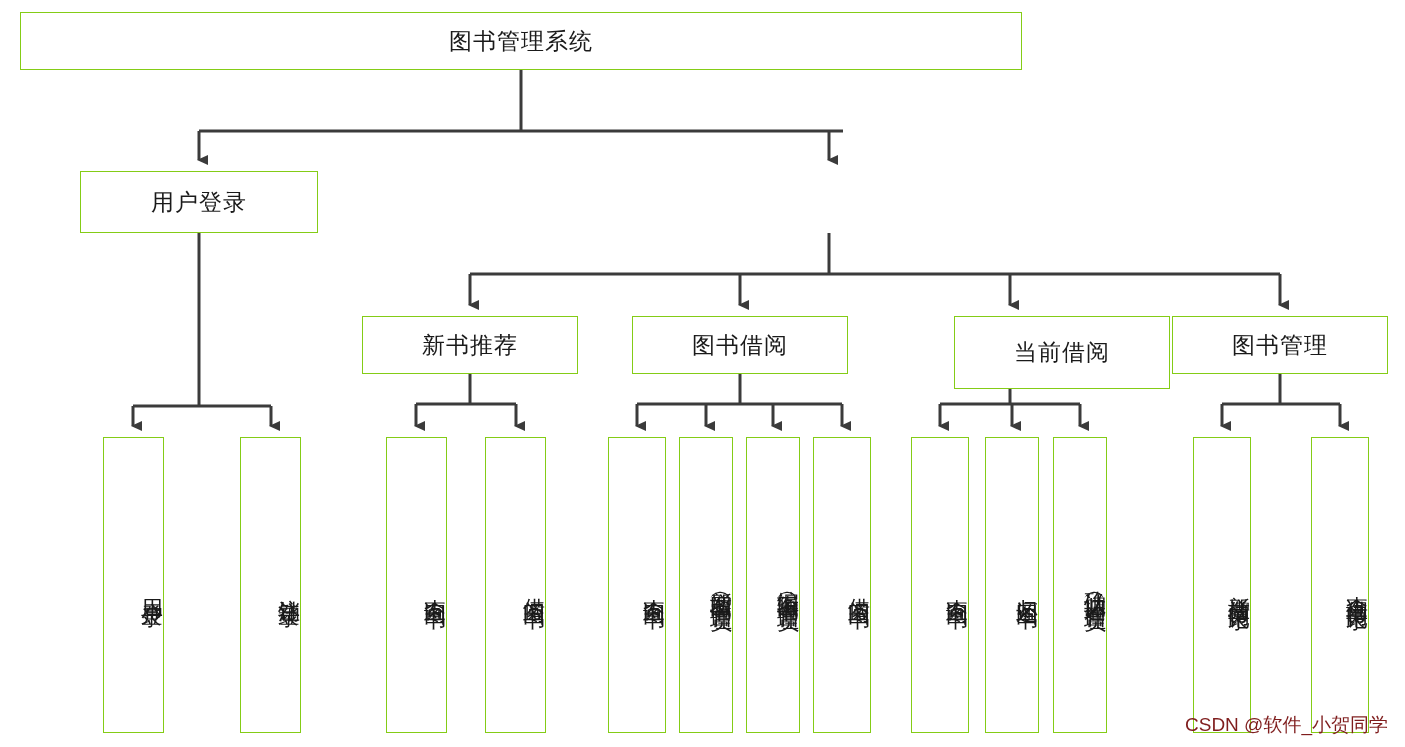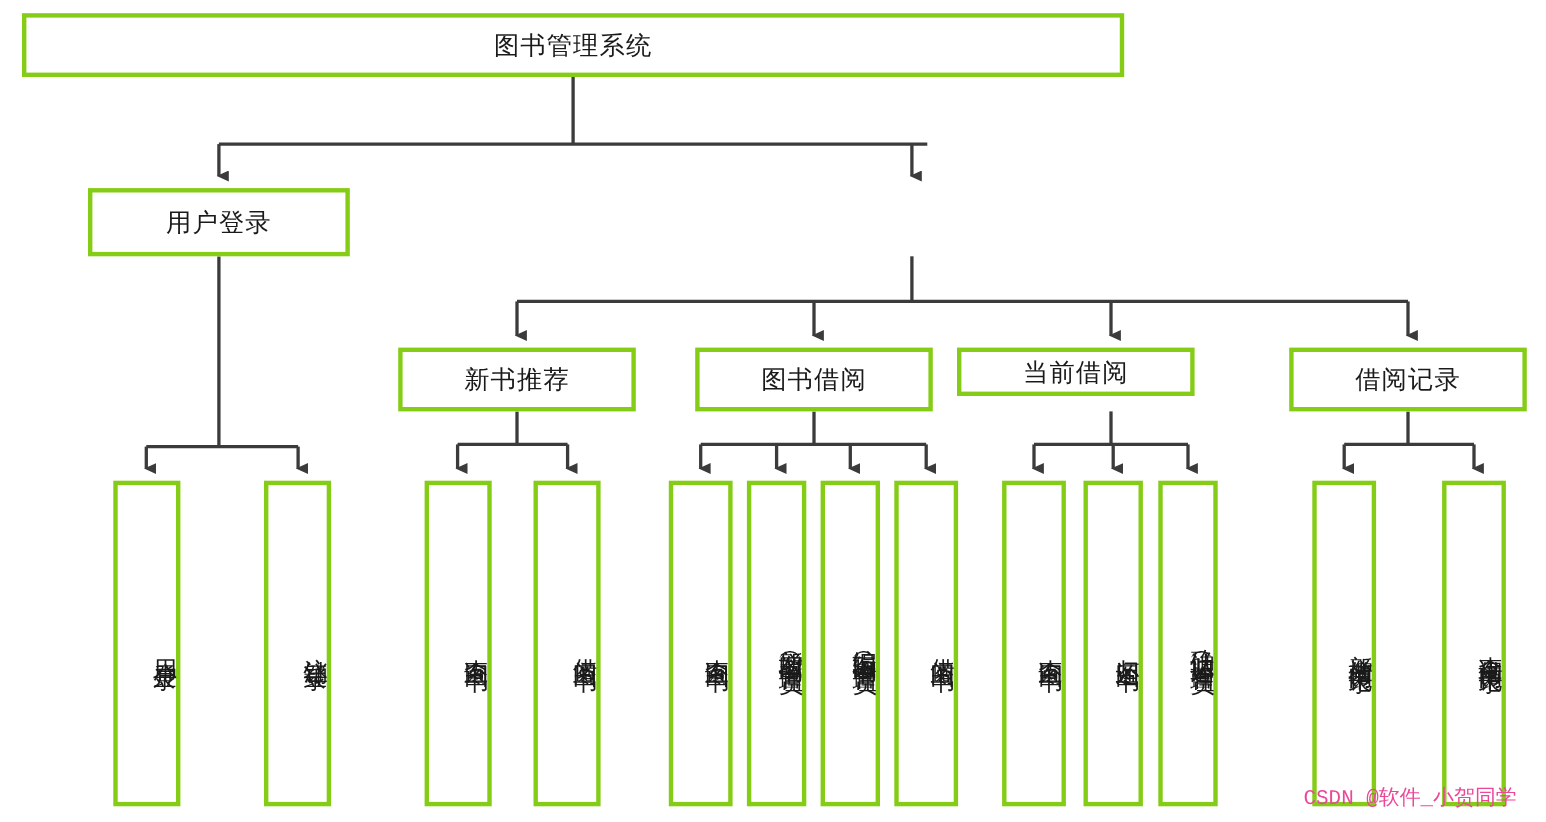--- a/index.html
+++ b/index.html
@@ -21,21 +21,21 @@
     position: absolute;
     left: 0;
     top: 0;
     width: 1405px;
     height: 747px;
     pointer-events: none;
   }
   .node {
     position: absolute;
     box-sizing: border-box;
-    border: 4px solid #84cc16;
+    border: 1px solid #84cc16;
     background: #ffffff;
     display: flex;
     align-items: center;
     justify-content: center;
     color: #1a1a1a;
     z-index: 2;
   }
   .node.horiz {
     font-size: 23px;
     letter-spacing: 1px;
@@ -52,24 +52,24 @@
     white-space: nowrap;
   }
   .node.vert.tall-pad {
     padding-top: 2px;
   }
   .watermark {
     position: absolute;
     left: 1185px;
     top: 712px;
     font-size: 19px;
-    color: #ec4899;
+    color: #7f1d1d;
     z-index: 5;
     white-space: nowrap;
-    font-family: Liberation Mono, monospace;
+    font-family: Liberation Sans, sans-serif;
   }
 </style>
 </head>
 <body>
 
 <div id="canvas">
 
   <svg id="edges" viewBox="0 0 1405 747">
     <defs>
       <marker id="arrow" markerWidth="12" markerHeight="12" refX="5" refY="9" orient="auto" markerUnits="userSpaceOnUse">
@@ -119,22 +119,22 @@
       <path d="M1340,404 L1340,426" marker-end="url(#arrow)"></path>
     </g>
   </svg>
 
   <div class="node horiz" style="left:20px; top:12px; width:1002px; height:58px;">图书管理系统</div>
 
   <div class="node horiz" style="left:80px; top:171px; width:238px; height:62px;">用户登录</div>
 
   <div class="node horiz" style="left:362px; top:316px; width:216px; height:58px;">新书推荐</div>
   <div class="node horiz" style="left:632px; top:316px; width:216px; height:58px;text-align:center;">图书借阅</div>
-  <div class="node horiz" style="left:870px; top:316px; width:216px; height:44px;">当前借阅</div>
-  <div class="node horiz" style="left:1172px; top:316px; width:216px; height:58px;">借阅记录</div>
+  <div class="node horiz" style="left:954px; top:316px; width:216px; height:73px;">当前借阅</div>
+  <div class="node horiz" style="left:1172px; top:316px; width:216px; height:58px;">图书管理</div>
 
   <div class="node vert" style="left:103px; top:437px; width:61px; height:296px;">用户登录</div>
   <div class="node vert" style="left:240px; top:437px; width:61px; height:296px;">注销登录</div>
 
   <div class="node vert" style="left:386px; top:437px; width:61px; height:296px;">查询图书</div>
   <div class="node vert" style="left:485px; top:437px; width:61px; height:296px;">借阅图书</div>
 
   <div class="node vert" style="left:608px; top:437px; width:58px; height:296px;">查询图书</div>
   <div class="node vert tall-pad" style="left:679px; top:437px; width:54px; height:296px;">新增图书（管理员）</div>
   <div class="node vert tall-pad" style="left:746px; top:437px; width:54px; height:296px;">编辑图书（管理员）</div>

